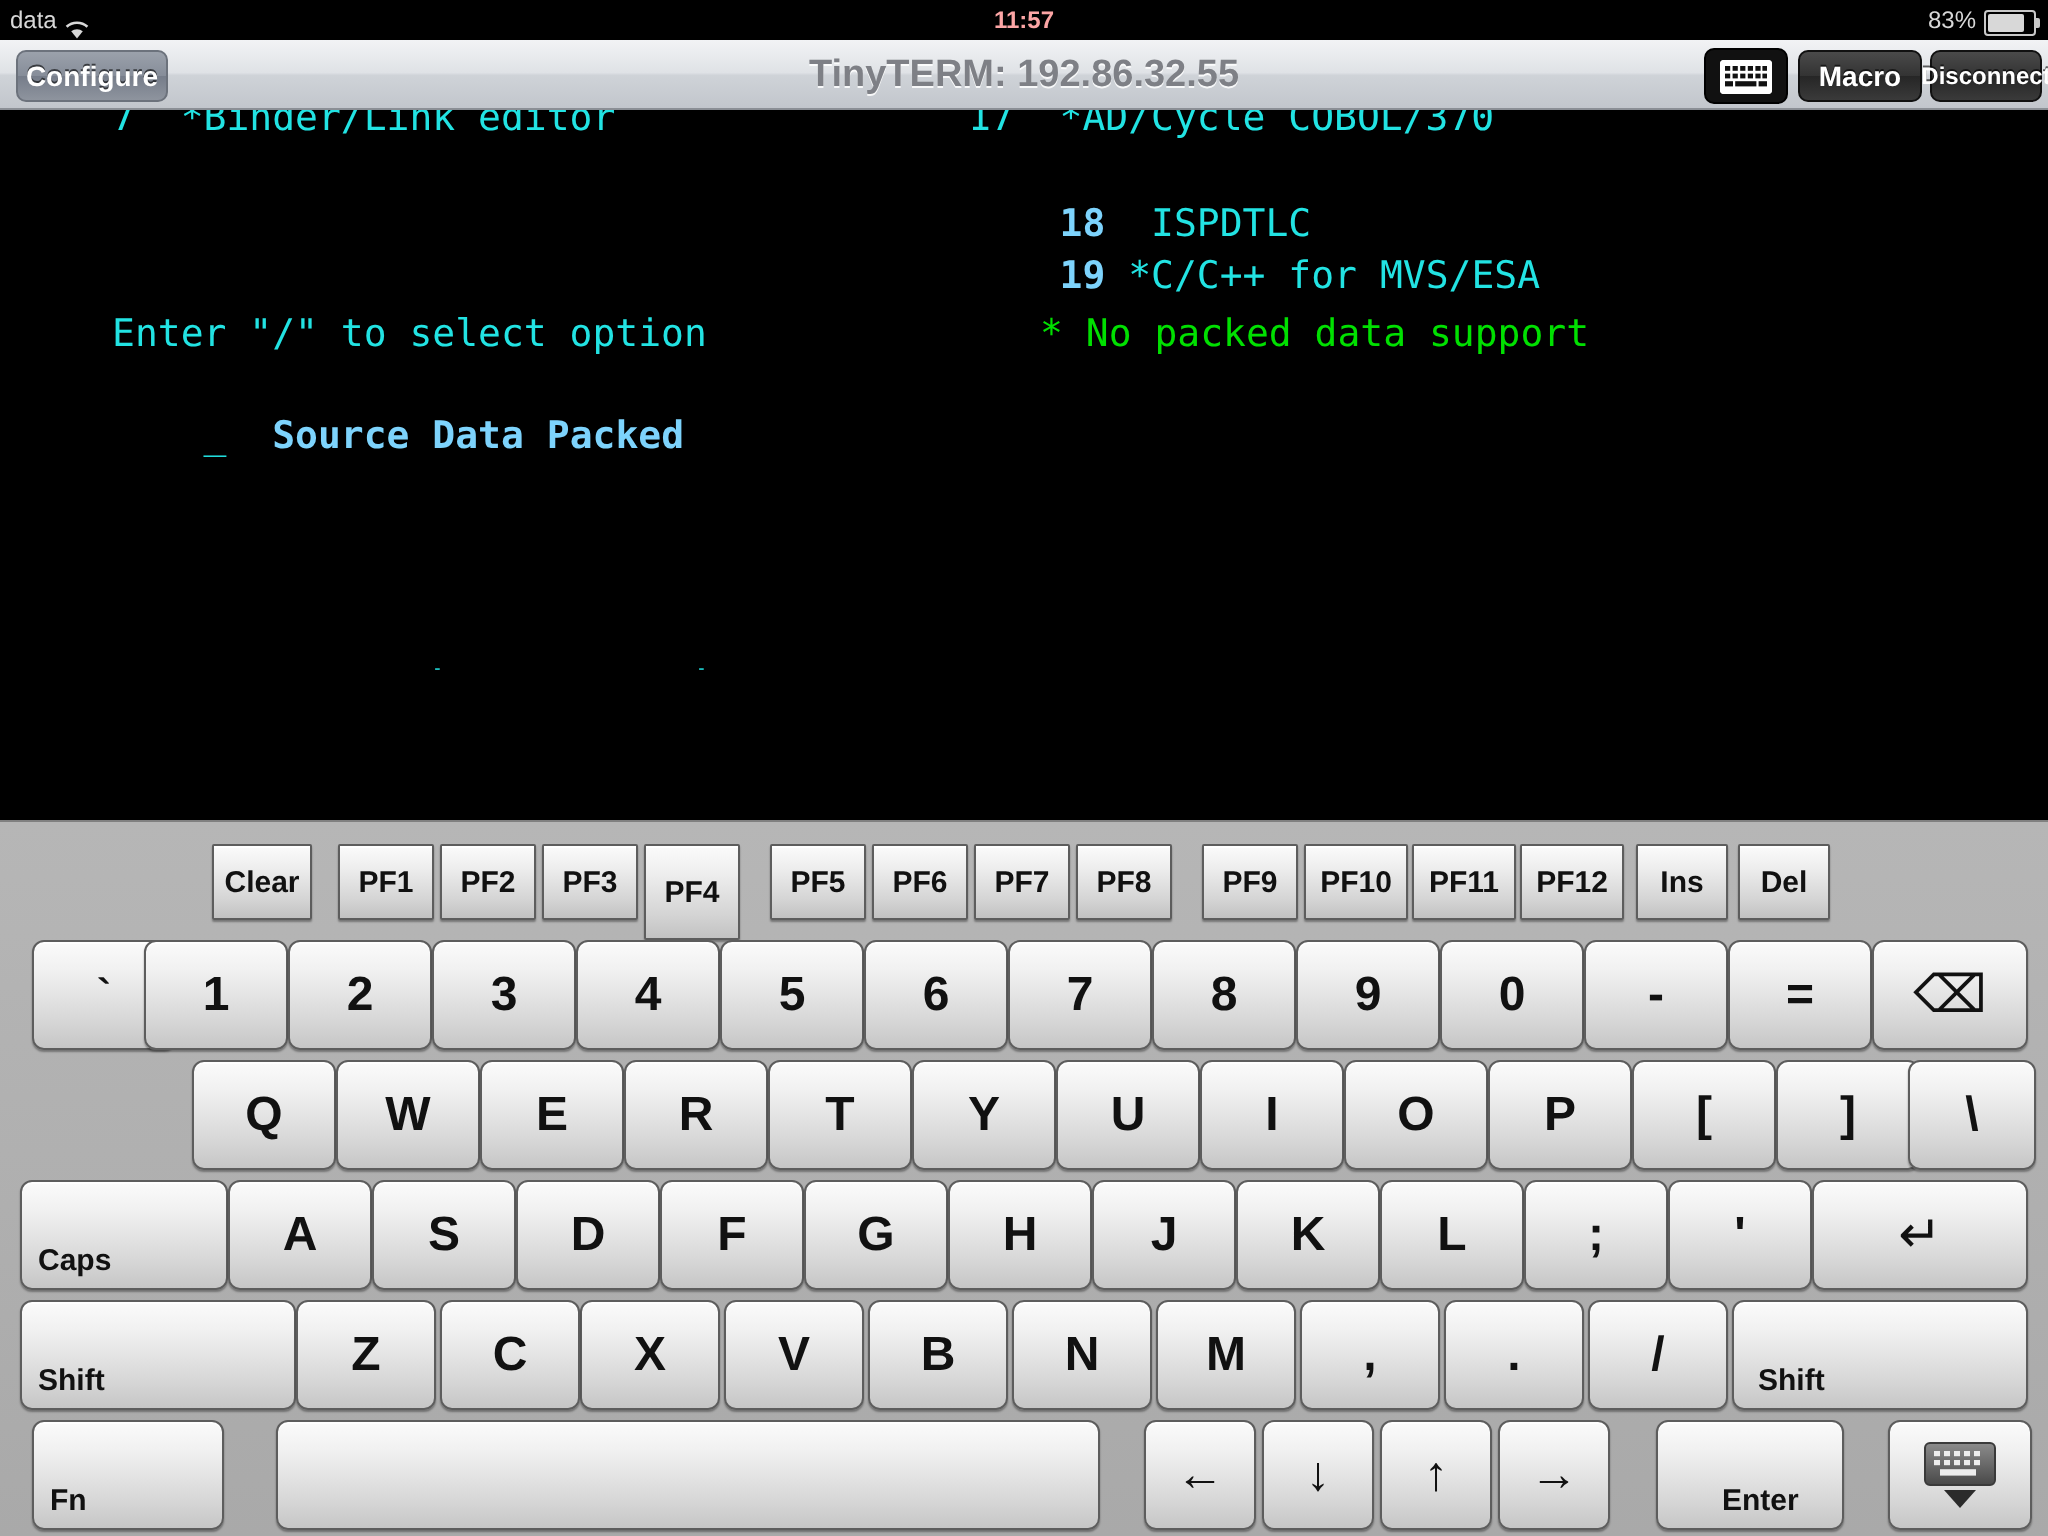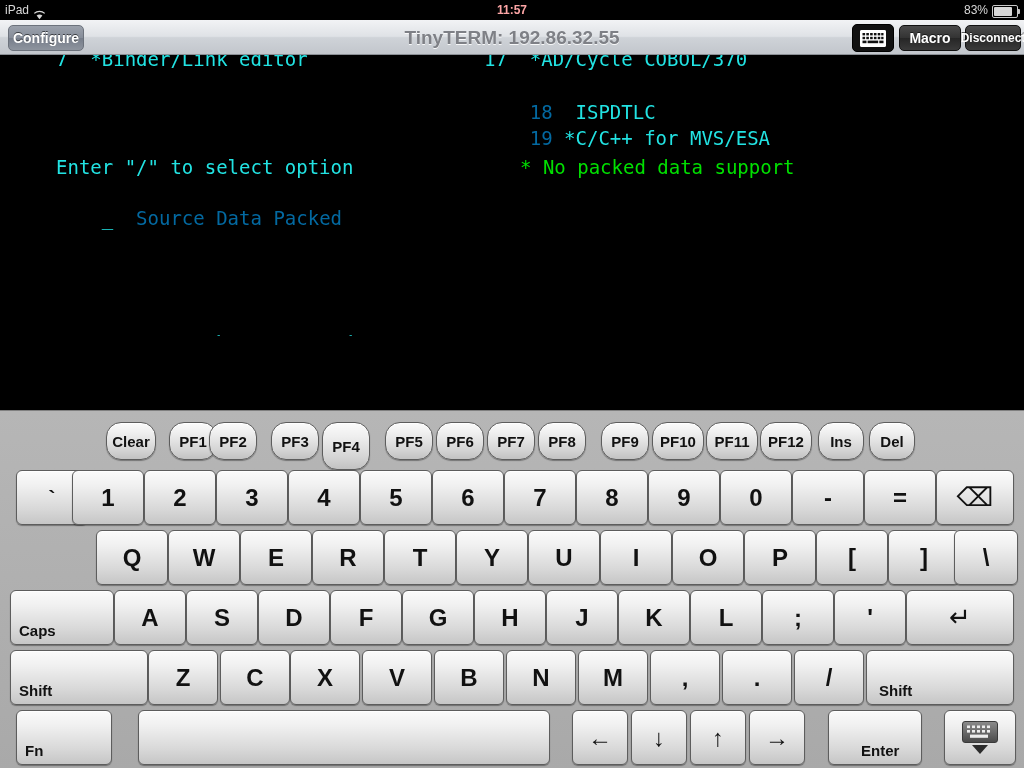--- a/index.html
+++ b/index.html
@@ -68,42 +68,42 @@
 
   
   #terminal{
     position:absolute;left:0;top:55px;width:1024px;height:355px;
     background:#000;overflow:hidden;
     font-family:"DejaVu Sans Mono","Liberation Mono",monospace;
     font-size:19px;
   }
   .trow{position:absolute;left:0;width:1024px;height:25px;line-height:25px;white-space:pre;}
   .cy{color:#22e3e3;}
-  .wh{color:#0369a1;}
+  .wh{color:#7dd3fc;font-weight:bold;}
   .gr{color:#00e000;}
 
   
   #keyboard{
     position:absolute;left:0;top:410px;width:1024px;height:358px;
     background:linear-gradient(to bottom,#b6b6b6 0%,#a9a9a9 100%);
     border-top:1px solid #808080;box-sizing:border-box;
   }
   .key{
     position:absolute;box-sizing:border-box;
     background:linear-gradient(to bottom,#fbfbfb 0%,#f0f0f0 28%,#d8d8d8 72%,#c6c6c6 100%);
     border:1px solid #5d5d5d;
     border-radius:6px;
     box-shadow:0 1px 1px rgba(0,0,0,.35), inset 0 1px 0 rgba(255,255,255,.9);
     color:#111;
     display:flex;align-items:center;justify-content:center;
     font-weight:bold;
     user-select:none;
   }
   .key.fnkey{
-    border-radius:15px;font-size:15px;
+    border-radius:1px;font-size:15px;
     background:linear-gradient(to bottom,#fbfbfb 0%,#eee 30%,#d4d4d4 75%,#c2c2c2 100%);
   }
   .key.big{font-size:24px;}
   .key.mid{font-size:21px;}
   .key.mod{
     align-items:flex-end;justify-content:flex-start;
     padding:0 0 5px 8px;font-size:15px;
   }
   .key.modr{
     align-items:flex-end;justify-content:flex-start;
@@ -120,21 +120,21 @@
   .kbd-dismiss .tri{
     width:0;height:0;border-left:8px solid transparent;border-right:8px solid transparent;
     border-top:9px solid #2b2b2b;
   }
 </style>
 </head>
 <body>
 
 <div id="statusbar">
   <div class="left">
-    <span>iPad</span>
+    <span>data</span>
     <span class="wifi-icon">
       <svg width="13" height="11" viewBox="0 0 13 11">
         <path d="M6.5 10.2 L3.6 6.6 A4.6 4.6 0 0 1 9.4 6.6 Z" fill="#d8d8d8"></path>
         <path d="M1.3 4.4 A7.6 7.6 0 0 1 11.7 4.4" stroke="#d8d8d8" stroke-width="1.3" fill="none"></path>
       </svg>
     </span>
   </div>
   <div class="center">11:57</div>
   <div class="right">
     <span class="batt-pct">83%</span>
@@ -199,21 +199,21 @@
 
 </div>
 
 <div id="keyboard">
     <div class="key fnkey " style="left: 106px; top: 11px; width: 50px; height: 38px;">
       <span>Clear</span>
     </div>
     <div class="key fnkey " style="left: 169px; top: 11px; width: 48px; height: 38px;">
       <span>PF1</span>
     </div>
-    <div class="key fnkey " style="left: 209px; top: 11px; width: 48px; height: 38px;">
+    <div class="key fnkey " style="left: 220px; top: 11px; width: 48px; height: 38px;">
       <span>PF2</span>
     </div>
     <div class="key fnkey " style="left: 271px; top: 11px; width: 48px; height: 38px;">
       <span>PF3</span>
     </div>
     <div class="key fnkey " style="left: 322px; top: 11px; width: 48px; height: 48px;">
       <span>PF4</span>
     </div>
     <div class="key fnkey " style="left: 385px; top: 11px; width: 48px; height: 38px;">
       <span>PF5</span>

